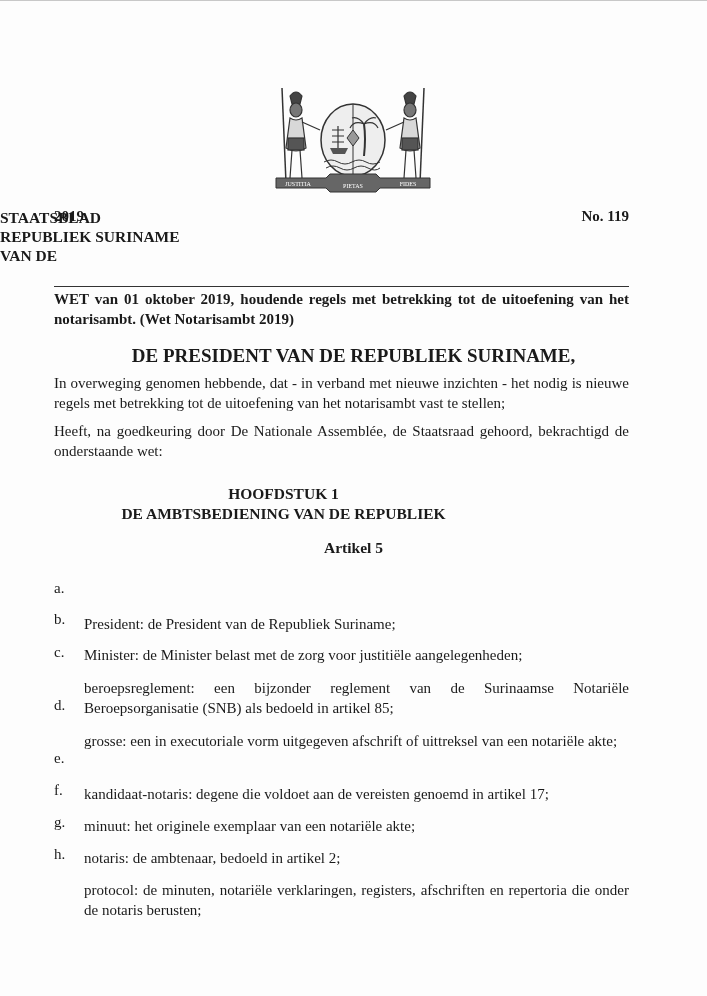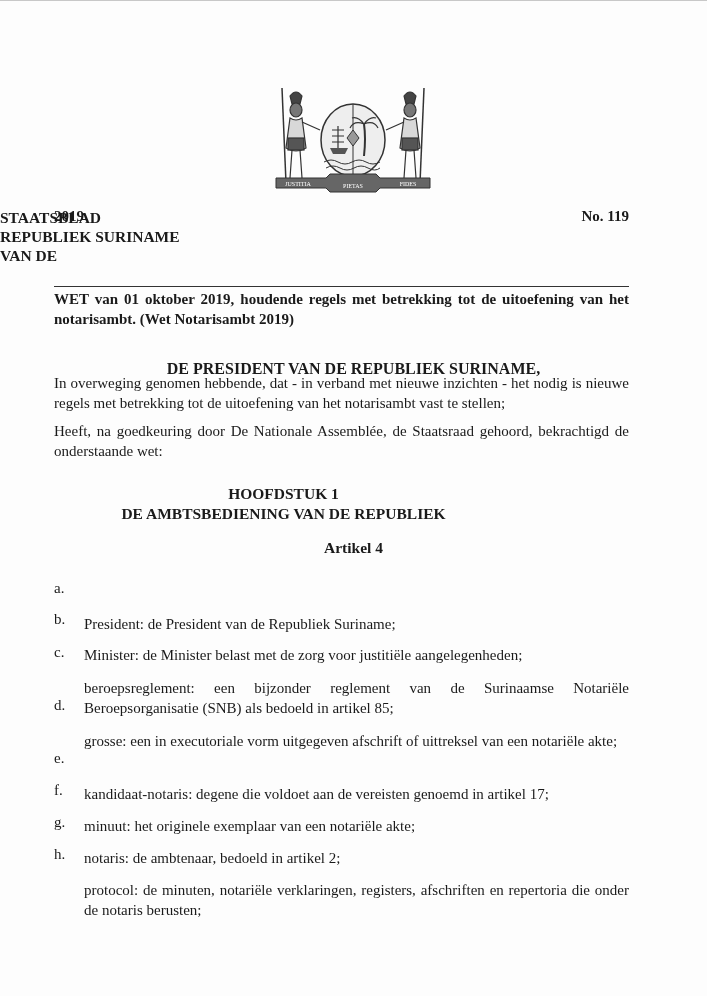--- a/index.html
+++ b/index.html
@@ -68,22 +68,21 @@
       line-height: 20px;
       text-align: justify;
       text-align-last: left;
     }
     .president-heading {
       position: absolute;
       left: 0; width: 707px;
       top: 345px;
       text-align: center;
       font-weight: bold;
-      font-size: 16px;
-      margin-top: 15px;
+      font-size: 19px;
     }
     .para {
       position: absolute;
       left: 54px;
       width: 575px;
       font-size: 15px;
       line-height: 20px;
       text-align: justify;
       text-align-last: left;
     }
@@ -194,21 +193,21 @@
   <div class="president-heading">DE PRESIDENT VAN DE REPUBLIEK SURINAME,</div>
 
   <div class="para" style="top:373px;">In overweging genomen hebbende, dat - in verband met nieuwe inzichten - het nodig is nieuwe regels met betrekking tot de uitoefening van het notarisambt vast te stellen;</div>
   <div class="para" style="top:421px;">Heeft, na goedkeuring door De Nationale Assemblée, de Staatsraad gehoord, bekrachtigd de onderstaande wet:</div>
 
   <div class="chapter-heading">
     <div>HOOFDSTUK 1</div>
     <div>DE AMBTSBEDIENING VAN DE REPUBLIEK</div>
   </div>
 
-  <div class="article-heading">Artikel 4</div>
+  <div class="article-heading">Artikel 5</div>
 
   <div class="def-item" style="top:578px;">
     <span class="def-marker">a.</span>
     <span class="def-text">President: de President van de Republiek Suriname;</span>
   </div>
   <div class="def-item" style="top:609px;">
     <span class="def-marker">b.</span>
     <span class="def-text">Minister: de Minister belast met de zorg voor justitiële aangelegenheden;</span>
   </div>
   <div class="def-item" style="top:642px;">

